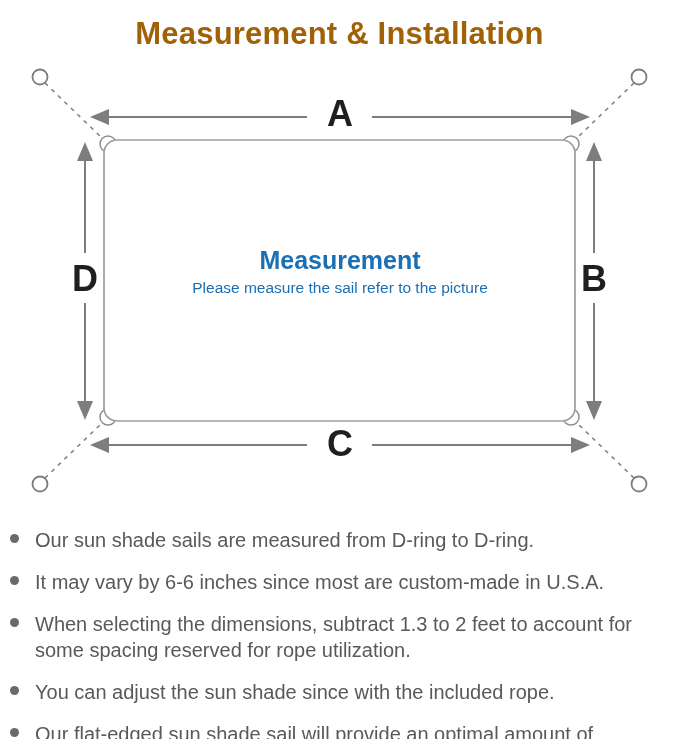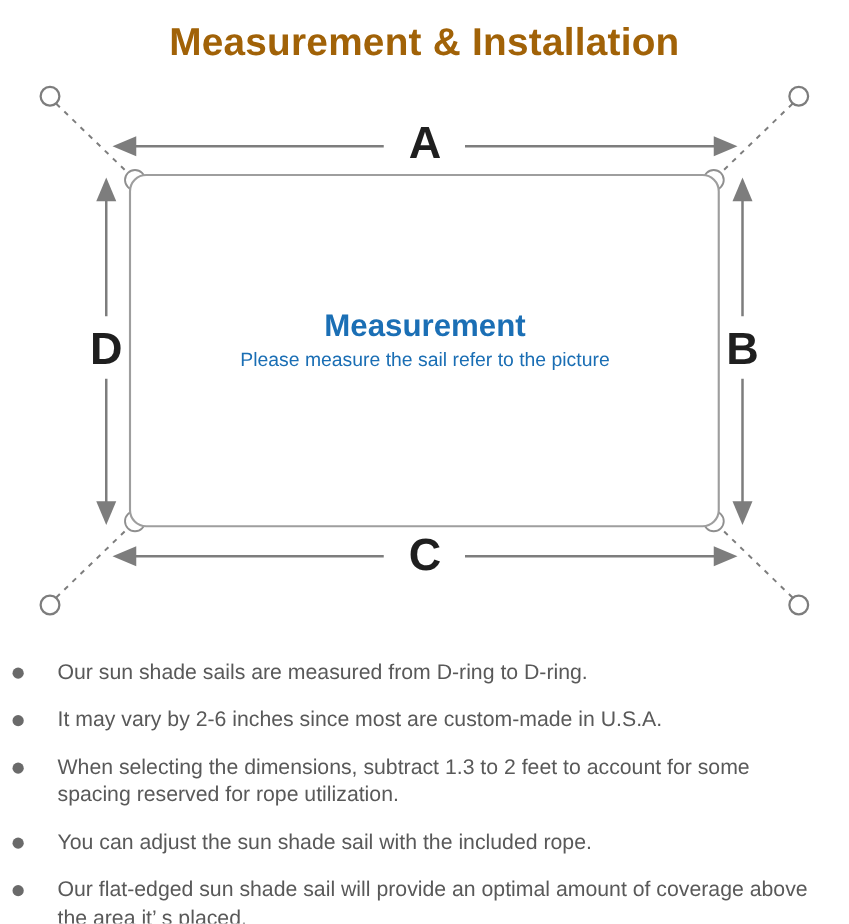--- a/index.html
+++ b/index.html
@@ -54,24 +54,24 @@
     top: 527px;
     left: 10px;
     width: 655px;
     list-style: none;
     margin: 0;
     padding: 0;
   }
   .note {
     display: flex;
     align-items: flex-start;
-    gap: 27px;
+    gap: 16px;
     margin-bottom: 15px;
     color: #595959;
-    font-size: 17px;
+    font-size: 20px;
     line-height: 1.34;
     max-width: 650px;
   }
   .note-dot {
     flex: none;
     width: 9px;
     height: 9px;
     margin-top: 7px;
     border-radius: 50%;
     background: #6a6a6a;
@@ -143,29 +143,29 @@
     <text class="svg-center-sub" x="340" y="293" text-anchor="middle">Please measure the sail refer to the picture</text>
   </svg>
 
   <ul class="notes">
     <li class="note">
       <span class="note-dot"></span>
       <span>Our sun shade sails are measured from D-ring to D-ring.</span>
     </li>
     <li class="note">
       <span class="note-dot"></span>
-      <span>It may vary by 2-6 inches since most are custom-made in U.S.A.</span>
+      <span>It may vary by 6-6 inches since most are custom-made in U.S.A.</span>
     </li>
     <li class="note">
       <span class="note-dot"></span>
       <span>When selecting the dimensions, subtract 1.3 to 2 feet to account for some spacing reserved for rope utilization.</span>
     </li>
     <li class="note">
       <span class="note-dot"></span>
-      <span>You can adjust the sun shade sail with the included rope.</span>
+      <span>You can adjust the sun shade since with the included rope.</span>
     </li>
     <li class="note">
       <span class="note-dot"></span>
       <span>Our flat-edged sun shade sail will provide an optimal amount of coverage above the area it’ s placed.</span>
     </li>
   </ul>
 
 </div>
 
 </body></html>

